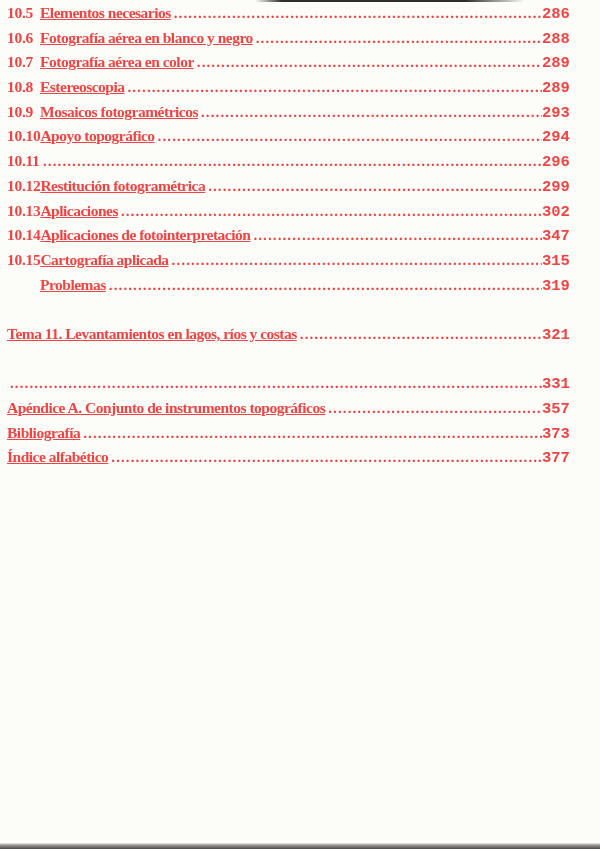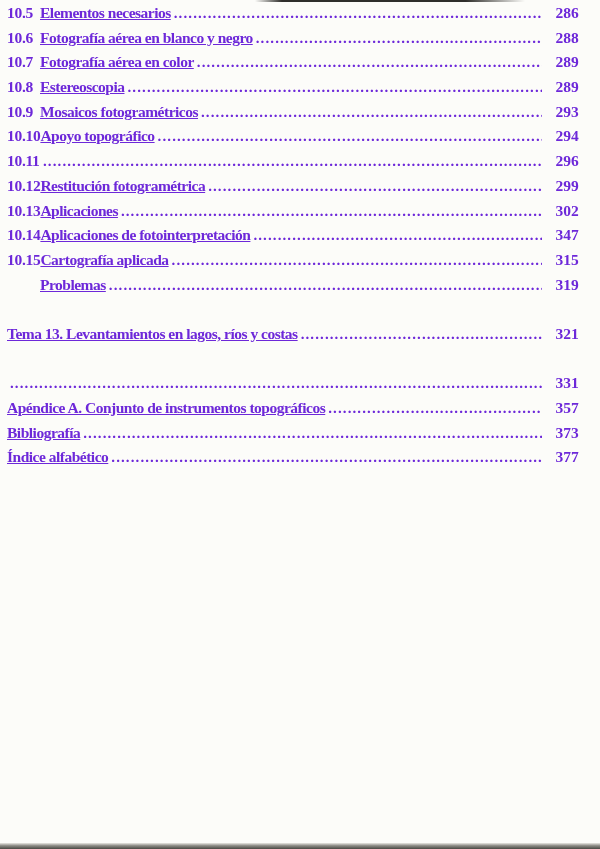--- a/index.html
+++ b/index.html
@@ -7,21 +7,21 @@
     width:600px; height:849px;
     background:#fcfcf9;
     position:relative;
     overflow:hidden;
     font-family:"Liberation Serif", "DejaVu Serif", serif;
   }
   .page {
     position:absolute; inset:0;
     padding:1px 8px 0 7px;
     box-sizing:border-box;
-    color:#6d28d9;
+    color:#ef4444;
     font-weight:bold;
     font-size:15.5px;
   }
   .toc-section { margin:0; }
   .toc-section + .toc-section { margin-top:24.7px; }
   .toc-row {
     display:flex;
     align-items:baseline;
     height:24.7px;
     line-height:24.7px;
@@ -44,21 +44,22 @@
     min-width:8px;
   }
   .leader::after {
     content:"..........................................................................................................................................................................................................................................................................";
     letter-spacing:1.1px;
     font-size:15px;
   }
   .pagenum {
     flex:0 0 auto;
     width:50px;
-    text-align:center;
+    text-align:left;
+    font-family:Liberation Mono, monospace;
   }
   .scan-top-line {
     position:absolute;
     top:0; left:255px;
     width:270px; height:2px;
     background:linear-gradient(90deg, rgba(47,46,43,0) 0%, #2f2e2b 10%, #2f2e2b 78%, rgba(47,46,43,0) 100%);
   }
   .scan-bottom-edge {
     position:absolute;
     left:0; right:0; bottom:0;
@@ -139,21 +140,21 @@
       <div class="toc-row">
     <span class="num"></span>
     <span class="title">Problemas</span>
     <span class="leader" aria-hidden="true"></span>
     <span class="pagenum">319</span>
   </div>
     </div>
   <div class="toc-section">
       <div class="toc-row no-num">
 
-    <span class="title">Tema 13. Levantamientos en lagos, ríos y costas</span>
+    <span class="title">Tema 11. Levantamientos en lagos, ríos y costas</span>
     <span class="leader" aria-hidden="true"></span>
     <span class="pagenum">321</span>
   </div>
     </div>
   <div class="toc-section">
       <div class="toc-row no-num">
 
     <span class="leader" aria-hidden="true"></span>
     <span class="pagenum">331</span>
   </div>

